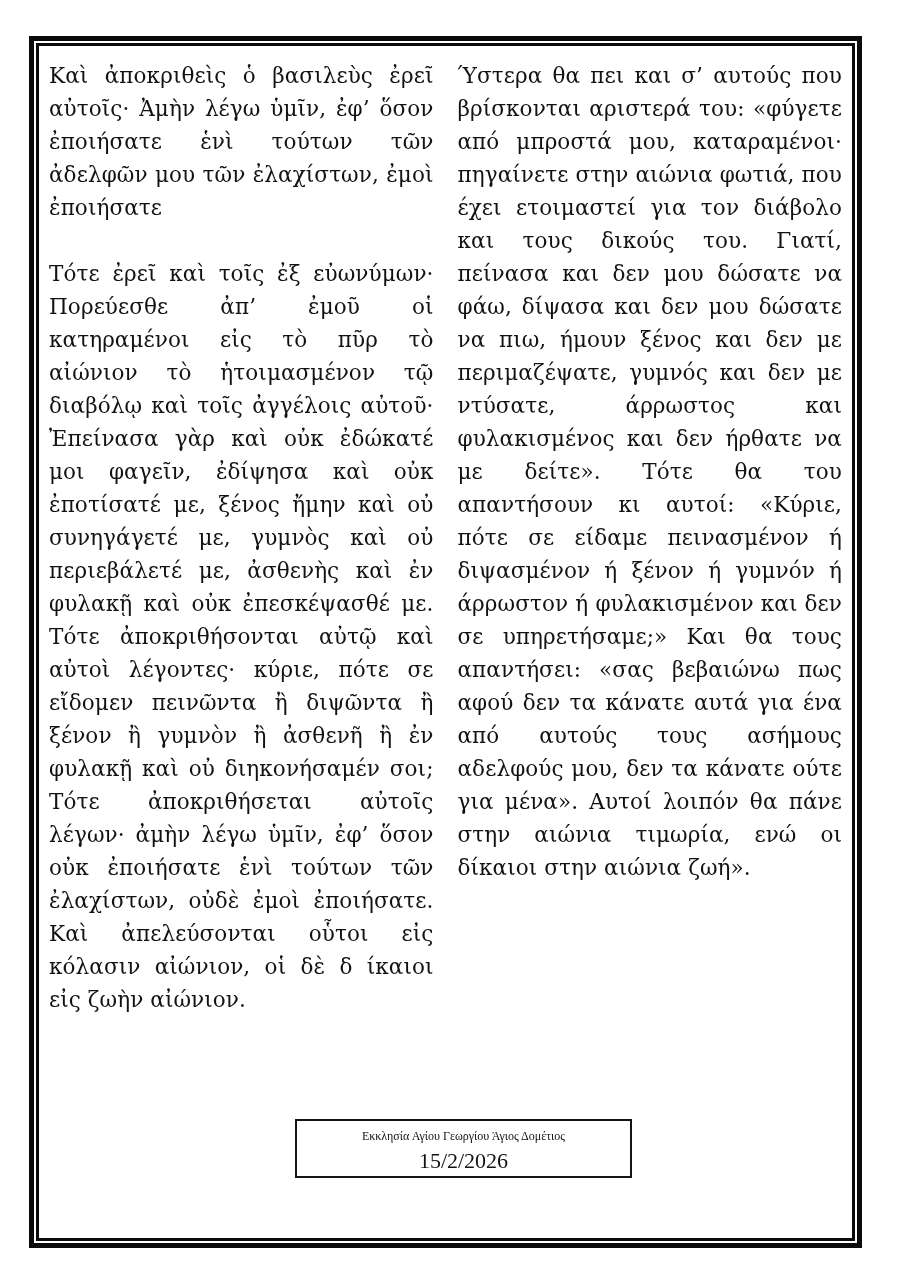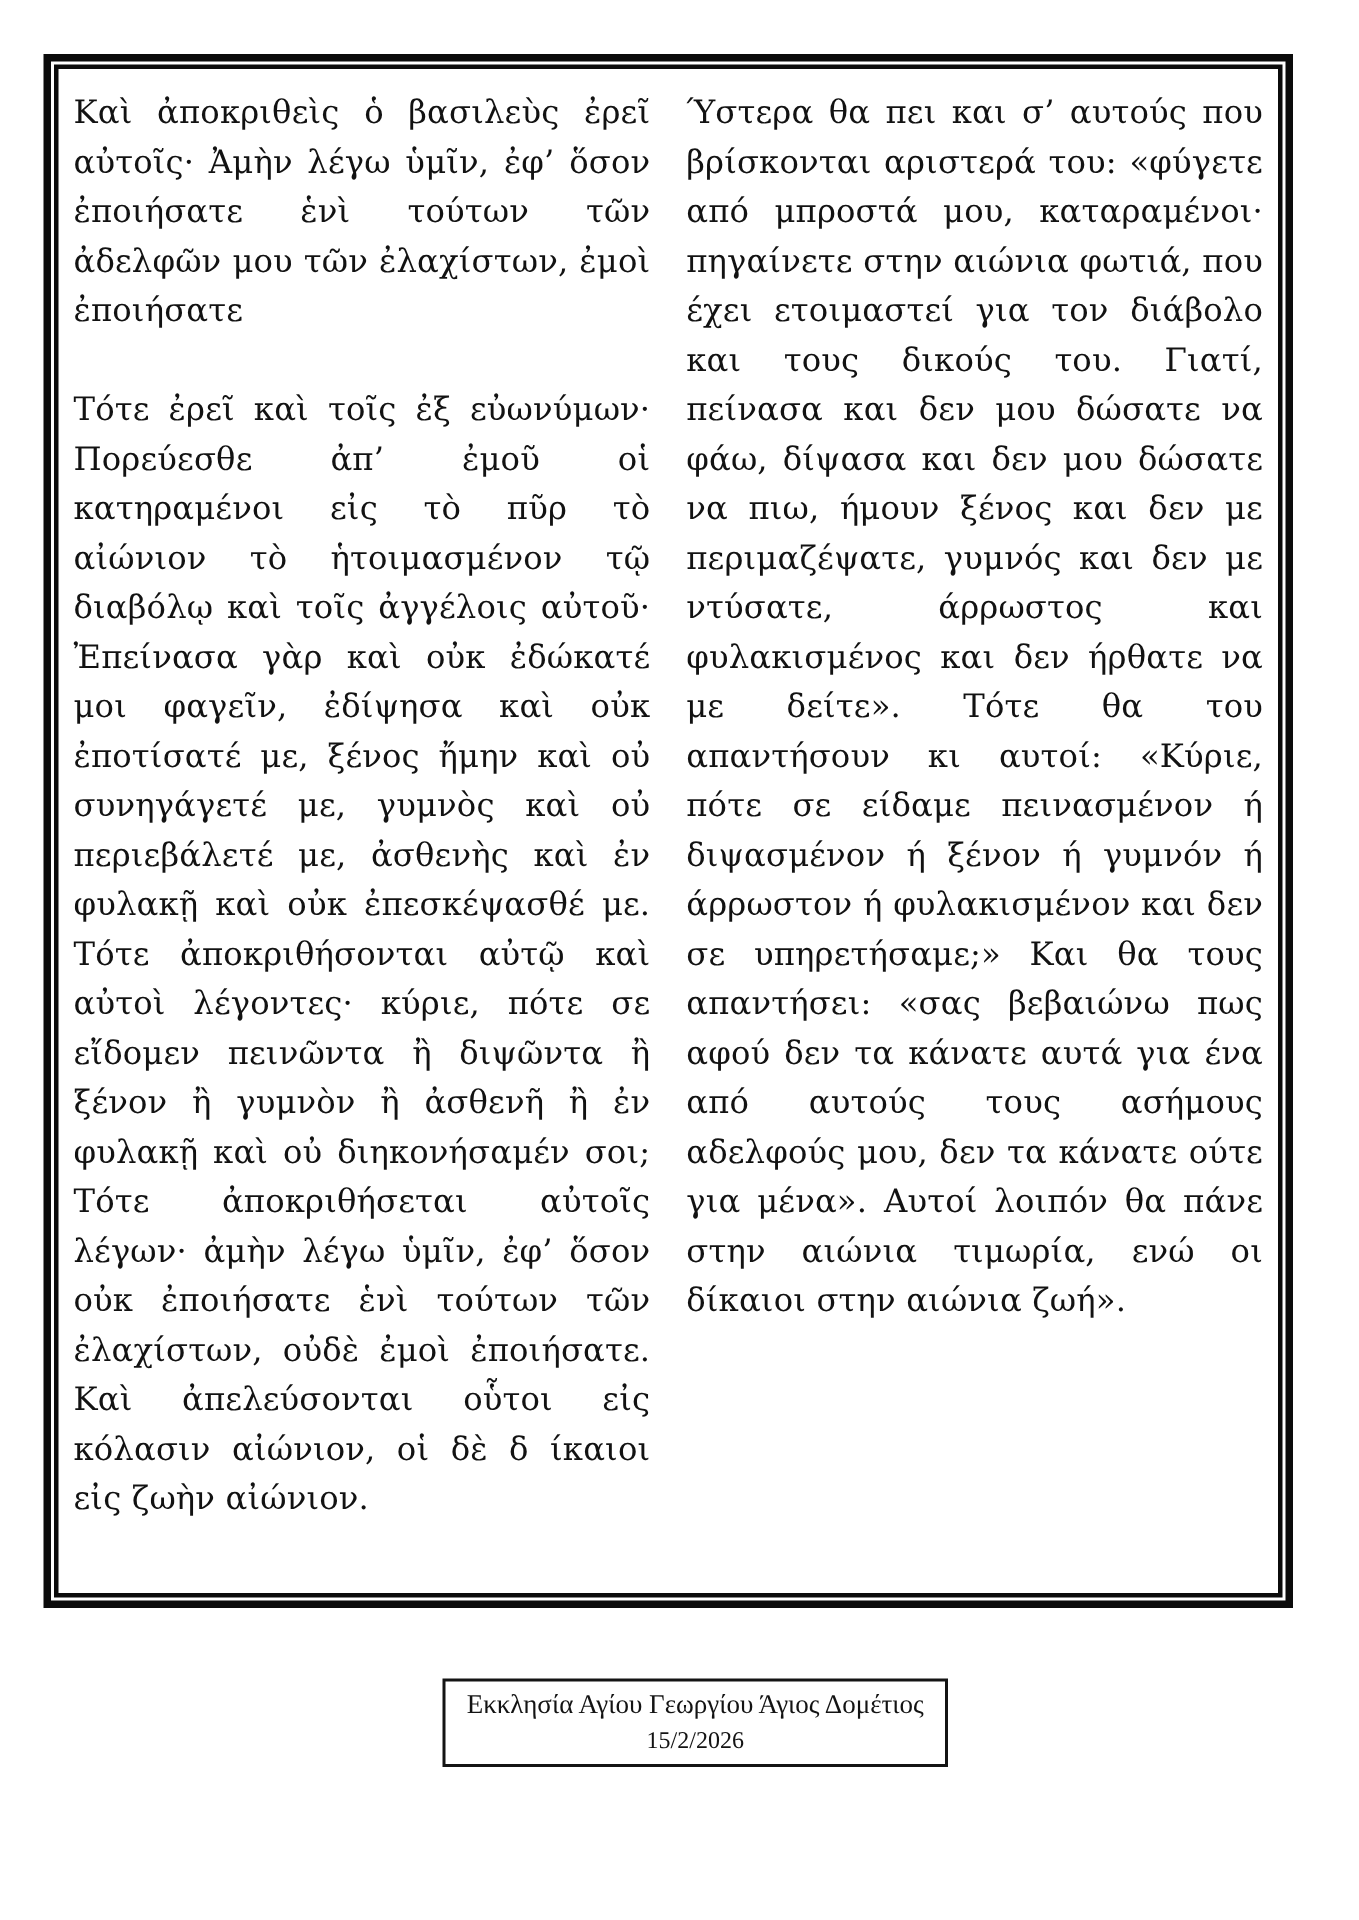--- a/index.html
+++ b/index.html
@@ -17,21 +17,21 @@
     position: absolute;
     inset: 0;
     background: #ffffff;
   }
   
   .frame-outer {
     position: absolute;
     left: 29px;
     top: 36px;
     width: 833px;
-    height: 1036px;
+    height: 1212px;
     box-sizing: border-box;
     border: 5px solid #0b0b0b;
   }
   .frame-inner {
     position: absolute;
     inset: 2px;
     border: 3px solid #0b0b0b;
   }
   
   .columns {
@@ -64,26 +64,26 @@
     display: flex;
     flex-direction: column;
     justify-content: center;
     align-items: center;
     text-align: center;
     font-family: "Liberation Serif", "DejaVu Serif", serif;
     color: #131313;
     padding: 3px 4px;
   }
   .footer-line1 {
-    font-size: 18px;
+    font-size: 12px;
     line-height: 25px;
     white-space: nowrap;
   }
   .footer-line2 {
-    font-size: 16px;
+    font-size: 22px;
     line-height: 24px;
   }
 </style>
 </head>
 <body>
 
 <div class="scan-page">
 
   <div class="frame-outer">
     <div class="frame-inner">

